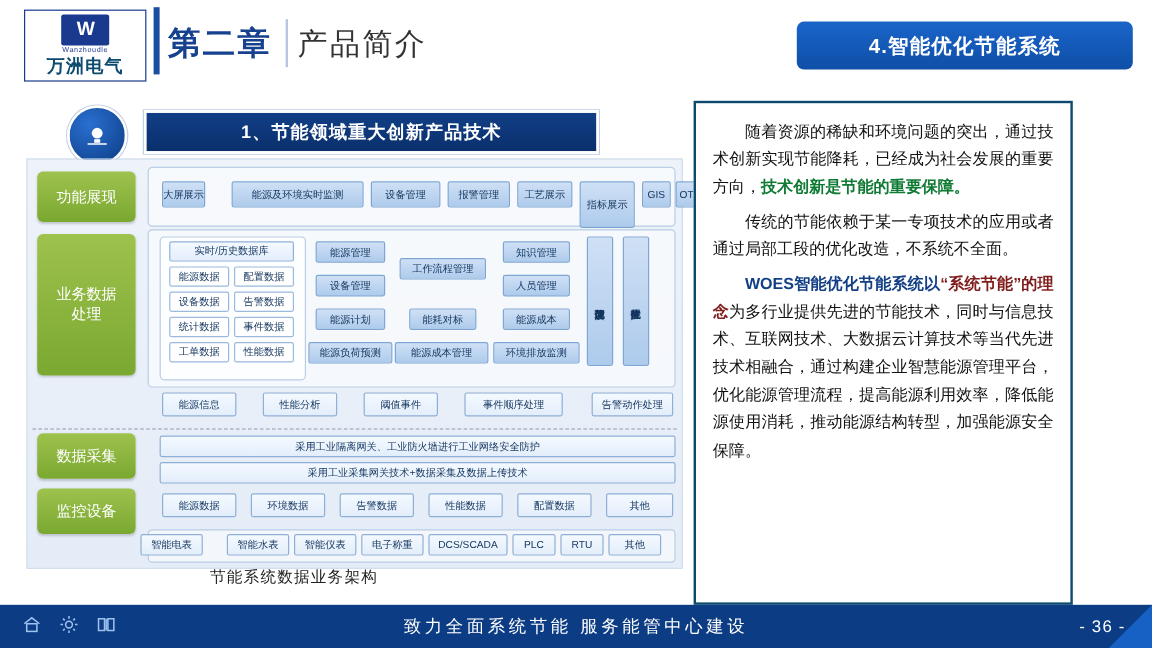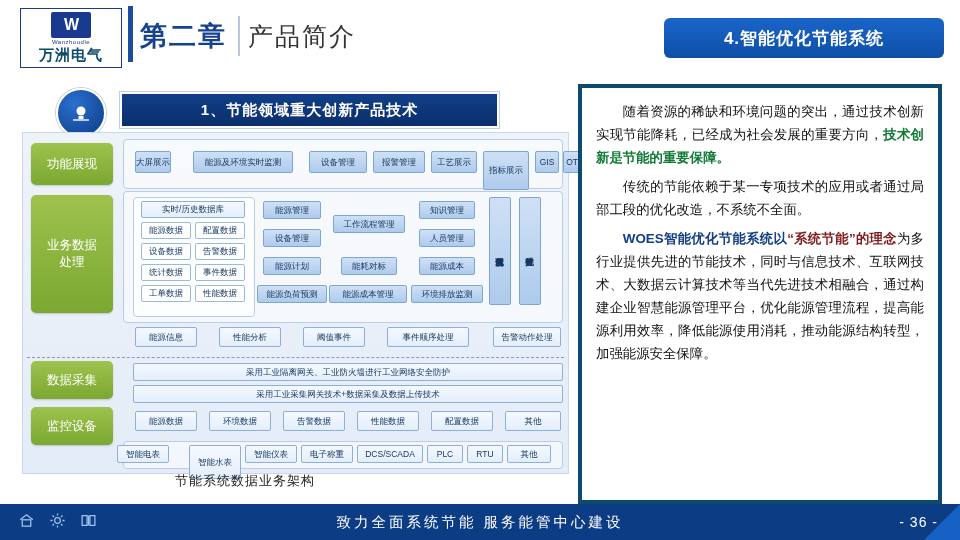--- a/index.html
+++ b/index.html
@@ -54,22 +54,22 @@
   .box.blue{background:linear-gradient(to bottom,#cfe0f5,#aecbec);border-color:#7ea6d4;}
   .box.lt{background:linear-gradient(to bottom,#f4f9ff,#e3eefb);}
   .box.white{background:#ffffff;border-color:#9bb9da;}
 
   .group{position:absolute;border:1px solid #b9cde4;border-radius:4px;background:rgba(255,255,255,.55);}
   .dashline{position:absolute;border-top:1px dashed #8c9ab0;}
 
   .caption{position:absolute;left:175px;top:472px;font-size:13px;color:#222;letter-spacing:1px;}
 
   
-  .txtpanel{position:absolute;left:578px;top:84px;width:364px;height:420px;
-            background:#ffffff;border:4px solid #0c4a6e;padding:12px 14px;box-sizing:border-box;}
+  .txtpanel{position:absolute;left:578px;top:84px;width:316px;height:420px;
+            background:#ffffff;border:2px solid #0c4a6e;padding:12px 14px;box-sizing:border-box;}
   .txtpanel p{margin:0 0 6px 0;font-size:13.4px;line-height:1.72;color:#111;text-align:justify;text-indent:2em;}
   .g{color:#0f7a33;font-weight:bold;}
   .r{color:#7f1d1d;font-weight:bold;}
   .b{color:#123f86;font-weight:bold;}
 
   
   .footer{position:absolute;left:0;bottom:0;width:960px;height:36px;background:#0c3c84;}
   .footer-icons{position:absolute;left:18px;top:8px;display:flex;gap:14px;align-items:center;}
   .footer-icons svg{width:17px;height:17px;}
   .footer-text{position:absolute;left:0;top:0;width:960px;height:36px;display:flex;
@@ -112,21 +112,21 @@
   <div class="diagram">
 
     <div class="lane lane1">功能展现</div>
     <div class="lane lane2" style="white-space:pre-line;">业务数据
 处理</div>
     <div class="lane lane3">数据采集</div>
     <div class="lane lane4">监控设备</div>
 
     <div class="group" style="left:100px;top:6px;width:438px;height:48px;"></div>
     <div class="box blue" style="left:112px;top:18px;width:36px;height:22px;">大屏展示</div>
-    <div class="box blue" style="left:170px;top:18px;width:100px;height:22px;">能源及环境实时监测</div>
+    <div class="box blue" style="left:170px;top:18px;width:110px;height:22px;">能源及环境实时监测</div>
     <div class="box blue" style="left:286px;top:18px;width:58px;height:22px;">设备管理</div>
     <div class="box blue" style="left:350px;top:18px;width:52px;height:22px;">报警管理</div>
     <div class="box blue" style="left:408px;top:18px;width:46px;height:22px;">工艺展示</div>
     <div class="box blue" style="left:460px;top:18px;width:46px;height:39px;">指标展示</div>
     <div class="box blue" style="left:512px;top:18px;width:24px;height:22px;">GIS</div>
     <div class="box blue" style="left:540px;top:18px;width:24px;height:22px;">OTS</div>
 
     <div class="group" style="left:100px;top:58px;width:438px;height:130px;"></div>
 
     <div class="group" style="left:110px;top:64px;width:120px;height:118px;background:rgba(255,255,255,.8);"></div>
@@ -171,21 +171,21 @@
 
     <div class="box lt" style="left:112px;top:278px;width:62px;height:20px;">能源数据</div>
     <div class="box lt" style="left:186px;top:278px;width:62px;height:20px;">环境数据</div>
     <div class="box lt" style="left:260px;top:278px;width:62px;height:20px;">告警数据</div>
     <div class="box lt" style="left:334px;top:278px;width:62px;height:20px;">性能数据</div>
     <div class="box lt" style="left:408px;top:278px;width:62px;height:20px;">配置数据</div>
     <div class="box lt" style="left:482px;top:278px;width:56px;height:20px;">其他</div>
 
     <div class="group" style="left:100px;top:308px;width:438px;height:26px;"></div>
     <div class="box lt" style="left:94px;top:312px;width:52px;height:18px;">智能电表</div>
-    <div class="box lt" style="left:166px;top:312px;width:52px;height:34px;text-align:right;">智能水表</div>
+    <div class="box lt" style="left:166px;top:312px;width:52px;height:18px;text-align:right;">智能水表</div>
     <div class="box lt" style="left:222px;top:312px;width:52px;height:18px;">智能仪表</div>
     <div class="box lt" style="left:278px;top:312px;width:52px;height:18px;">电子称重</div>
     <div class="box lt" style="left:334px;top:312px;width:66px;height:18px;">DCS/SCADA</div>
     <div class="box lt" style="left:404px;top:312px;width:36px;height:18px;">PLC</div>
     <div class="box lt" style="left:444px;top:312px;width:36px;height:18px;">RTU</div>
     <div class="box lt" style="left:484px;top:312px;width:44px;height:18px;">其他</div>
   </div>
 
   <div class="caption">节能系统数据业务架构</div>
 

